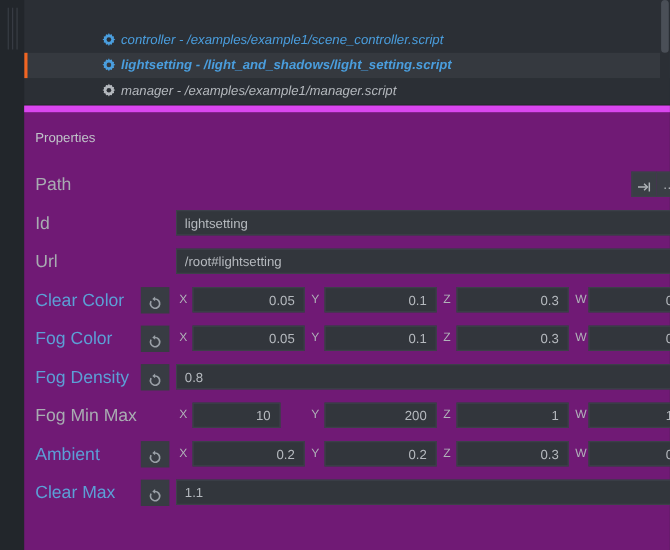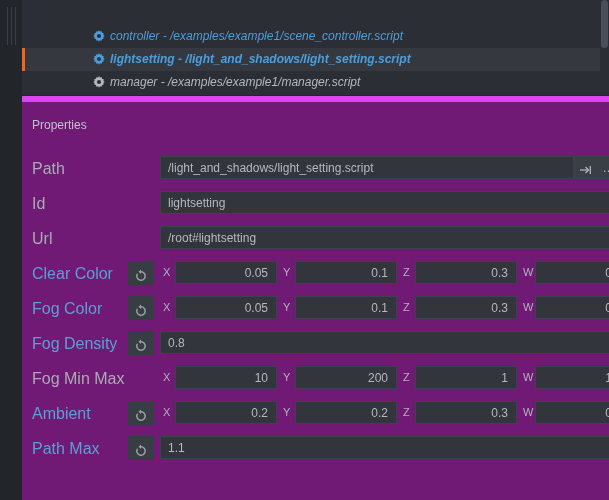--- a/index.html
+++ b/index.html
@@ -256,21 +256,20 @@
     <div id="tree-scroll-thumb"></div>
   </div>
 </div>
 
 <div id="props-panel">
 
   <div id="props-title">Properties</div>
 
   <div class="prop-row" style="top:52px;">
     <span class="prop-label gray">Path</span>
-    <input class="field text-field" style="left: 138px; width: 414px;" type="text" value="/light_and_shadows/light_setting.script">
     <button id="path-goto-btn">
       <svg width="14" height="12" viewBox="0 0 14 12" style="margin:4px auto 0 auto; display:block;">
         <path d="M1 6 H9" stroke="#b0b4b9" stroke-width="1.3" fill="none"></path>
         <path d="M6.5 3 L9.6 6 L6.5 9" stroke="#b0b4b9" stroke-width="1.3" fill="none"></path>
         <path d="M11.3 2 V10" stroke="#b0b4b9" stroke-width="1.3" fill="none"></path>
       </svg>
     </button>
     <button id="path-more-btn">…</button>
   </div>
 
@@ -327,21 +326,21 @@
         <path d="M8 3.2 A4.8 4.8 0 1 1 3.6 6" stroke="#9aa0a7" stroke-width="1.7" fill="none" stroke-linecap="round"></path>
         <polygon points="8,0.6 8,5.6 5.1,3.1" fill="#9aa0a7"></polygon>
       </svg>
     </button>
     <input class="field text-field" style="left: 138px; width: 461px;" type="text" value="0.8">
   </div>
 
   <div class="prop-row" style="top:262px;">
     <span class="prop-label gray">Fog Min Max</span>
     <span class="axis-lbl" style="left:141px;">X</span>
-    <input class="field num-field" style="left: 153px; width: 102px;" type="text" value="10">
+    <input class="field num-field" style="left: 153px; width: 80px;" type="text" value="10">
     <span class="axis-lbl" style="left:261px;">Y</span>
     <input class="field num-field" style="left: 273px; width: 102px;" type="text" value="200">
     <span class="axis-lbl" style="left:381px;">Z</span>
     <input class="field num-field" style="left: 393px; width: 102px;" type="text" value="1">
     <span class="axis-lbl" style="left:501px;">W</span>
     <input class="field num-field" style="left: 513px; width: 86px;" type="text" value="1">
   </div>
 
   <div class="prop-row" style="top:297px;">
     <span class="prop-label blue">Ambient</span>
@@ -355,21 +354,21 @@
     <input class="field num-field" style="left: 153px; width: 102px;" type="text" value="0.2">
     <span class="axis-lbl" style="left:261px;">Y</span>
     <input class="field num-field" style="left: 273px; width: 102px;" type="text" value="0.2">
     <span class="axis-lbl" style="left:381px;">Z</span>
     <input class="field num-field" style="left: 393px; width: 102px;" type="text" value="0.3">
     <span class="axis-lbl" style="left:501px;">W</span>
     <input class="field num-field" style="left: 513px; width: 86px;" type="text" value="0">
   </div>
 
   <div class="prop-row" style="top:332px;">
-    <span class="prop-label blue">Path Max</span>
+    <span class="prop-label blue">Clear Max</span>
     <button class="reset-btn">
       <svg width="14" height="14" viewBox="0 0 16 16">
         <path d="M8 3.2 A4.8 4.8 0 1 1 3.6 6" stroke="#9aa0a7" stroke-width="1.7" fill="none" stroke-linecap="round"></path>
         <polygon points="8,0.6 8,5.6 5.1,3.1" fill="#9aa0a7"></polygon>
       </svg>
     </button>
     <input class="field text-field" style="left: 138px; width: 461px;" type="text" value="1.1">
   </div>
 
 

